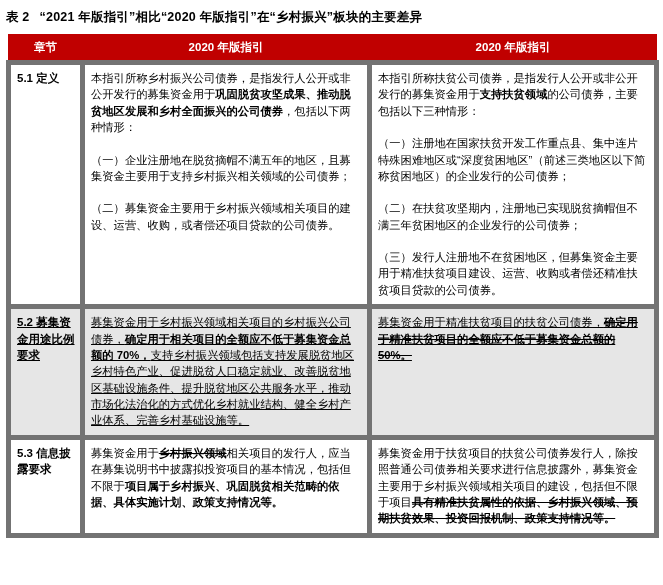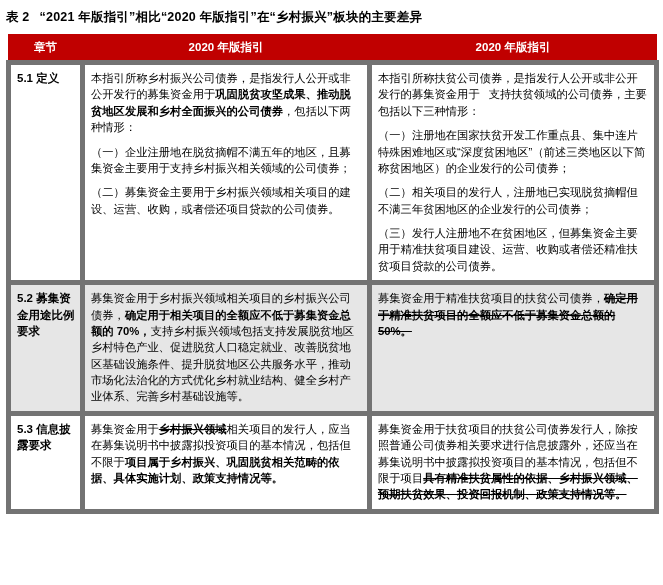--- a/index.html
+++ b/index.html
@@ -61,27 +61,28 @@
   }
   td.sect {
     text-align: left;
     font-weight: bold;
     font-size: 11.5px;
     padding: 5px 5px 5px 6px;
     line-height: 1.45;
   }
   tr.shaded td {
     background: #e6e6e6;
+    text-decoration: underline;
   }
   p.para {
     margin: 0 0 0 0;
     text-indent: 0;
   }
   p.para + p.para {
-    margin-top: 8px;
+    margin-top: 16px;
   }
   .ind {
     text-indent: 22px;
   }
   .strike {
     font-weight: bold;
     text-decoration: line-through;
   }
   .cellbody {
     display: block;
@@ -114,23 +115,23 @@
           <td class="sect">5.1 定义</td>
           <td>
             <div class="cellbody">
               <p class="para"><span>本指引所称乡村振兴公司债券，是指发行人公开或非公开发行的募集资金用于</span><span class="bold" style="font-weight: bold;">巩固脱贫攻坚成果、推动脱贫地区发展和乡村全面振兴的公司债券</span><span>，包括以下两种情形：</span></p>
               <p class="para ind"><span>（一）企业注册地在脱贫摘帽不满五年的地区，且募集资金主要用于支持乡村振兴相关领域的公司债券；</span></p>
               <p class="para ind"><span>（二）募集资金主要用于乡村振兴领域相关项目的建设、运营、收购，或者偿还项目贷款的公司债券。</span></p>
             </div>
           </td>
           <td>
             <div class="cellbody">
-              <p class="para"><span>本指引所称扶贫公司债券，是指发行人公开或非公开发行的募集资金用于</span><span class="bold" style="font-weight: normal; margin-left: 9px;">支持扶贫领域</span><span>的公司债券，主要包括以下三种情形：</span></p>
+              <p class="para"><span>本指引所称扶贫公司债券，是指发行人公开或非公开发行的募集资金用于</span><span class="bold" style="font-weight: bold;">支持扶贫领域</span><span>的公司债券，主要包括以下三种情形：</span></p>
               <p class="para ind"><span>（一）注册地在国家扶贫开发工作重点县、集中连片特殊困难地区或“深度贫困地区”（前述三类地区以下简称贫困地区）的企业发行的公司债券；</span></p>
-              <p class="para ind"><span>（二）相关项目的发行人，注册地已实现脱贫摘帽但不满三年贫困地区的企业发行的公司债券；</span></p>
+              <p class="para ind"><span>（二）在扶贫攻坚期内，注册地已实现脱贫摘帽但不满三年贫困地区的企业发行的公司债券；</span></p>
               <p class="para ind"><span>（三）发行人注册地不在贫困地区，但募集资金主要用于精准扶贫项目建设、运营、收购或者偿还精准扶贫项目贷款的公司债券。</span></p>
             </div>
           </td>
         </tr>
         <tr class="shaded">
           <td class="sect">5.2 募集资金用途比例要求</td>
           <td>
             <div class="cellbody">
               <p class="para"><span>募集资金用于乡村振兴领域相关项目的乡村振兴公司债券，</span><span class="bold" style="font-weight: bold;">确定用于相关项目的全额应不低于募集资金总额的 70%，</span><span>支持乡村振兴领域包括支持发展脱贫地区乡村特色产业、促进脱贫人口稳定就业、改善脱贫地区基础设施条件、提升脱贫地区公共服务水平，推动市场化法治化的方式优化乡村就业结构、健全乡村产业体系、完善乡村基础设施等。</span></p>
             </div>
@@ -143,20 +144,20 @@
         </tr>
         <tr>
           <td class="sect">5.3 信息披露要求</td>
           <td>
             <div class="cellbody">
               <p class="para"><span>募集资金用于</span><span class="strike">乡村振兴领域</span><span>相关项目的发行人，应当在募集说明书中披露拟投资项目的基本情况，包括但不限于</span><span class="bold" style="font-weight: bold;">项目属于乡村振兴、巩固脱贫相关范畴的依据、具体实施计划、政策支持情况等。</span></p>
             </div>
           </td>
           <td>
             <div class="cellbody">
-              <p class="para"><span>募集资金用于扶贫项目的扶贫公司债券发行人，除按照普通公司债券相关要求进行信息披露外，还应当在募集说明书中披露拟投资项目的基本情况，包括但不限于项目</span><span class="strike">具有精准扶贫属性的依据、乡村振兴领域、预期扶贫效果、投资回报机制、政策支持情况等。</span></p>
+              <p class="para"><span>募集资金用于扶贫项目的扶贫公司债券发行人，除按照普通公司债券相关要求进行信息披露外，募集资金主要用于乡村振兴领域相关项目的建设，包括但不限于项目</span><span class="strike">具有精准扶贫属性的依据、乡村振兴领域、预期扶贫效果、投资回报机制、政策支持情况等。</span></p>
             </div>
           </td>
         </tr>
       </tbody>
   </table>
 
 </div>
 
 </body></html>

